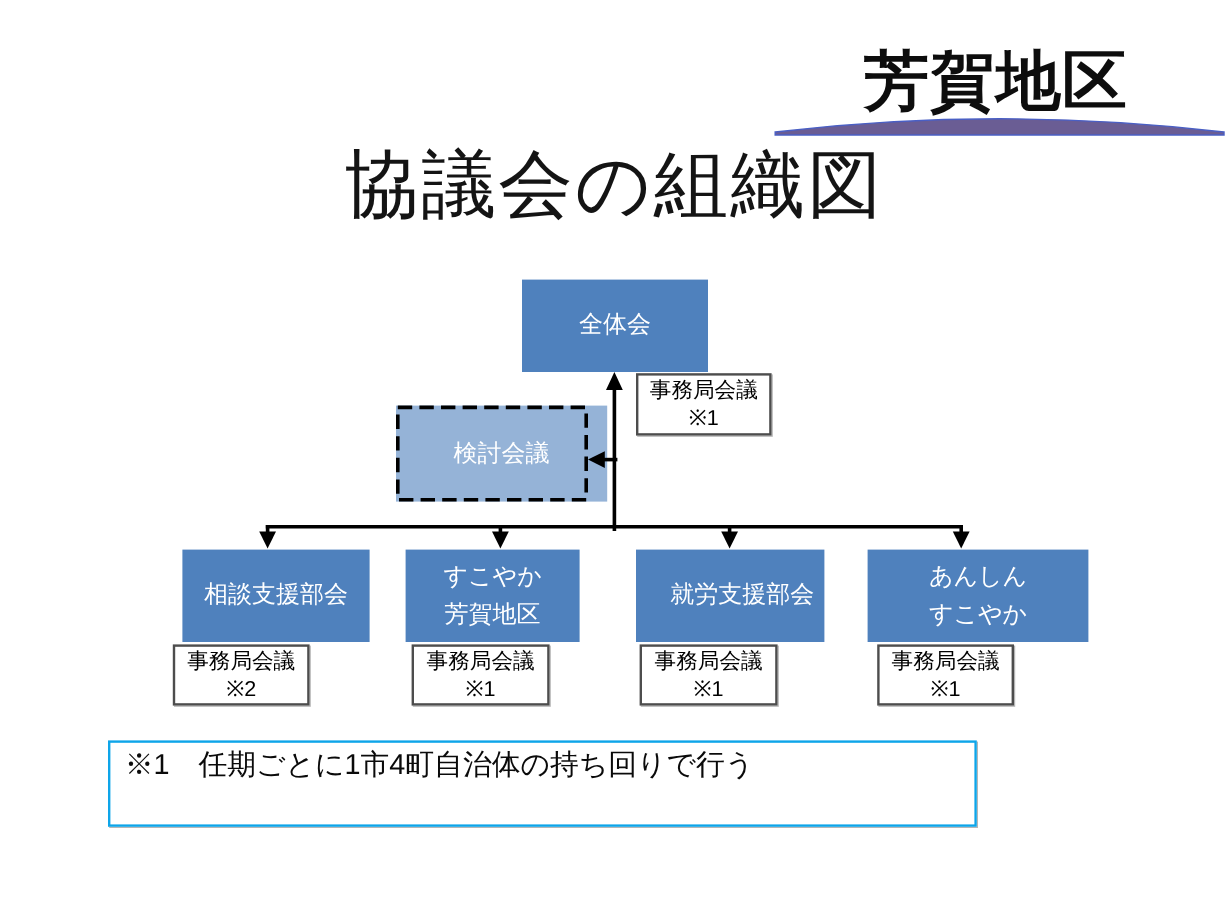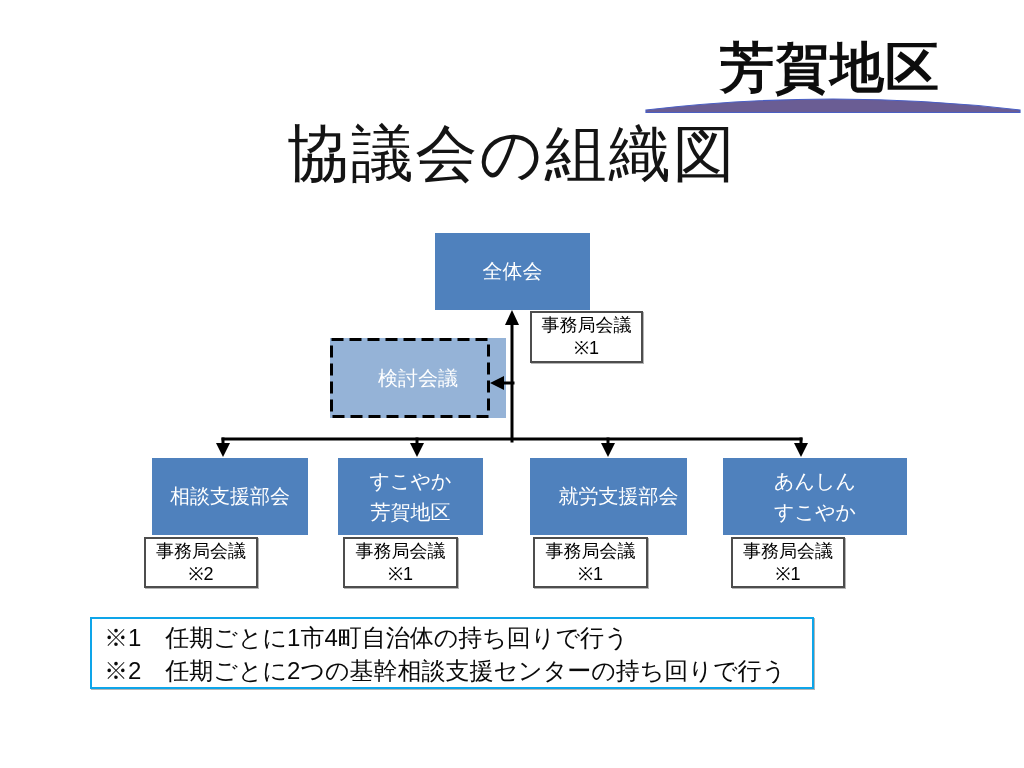--- a/index.html
+++ b/index.html
@@ -110,21 +110,20 @@
     <div>事務局会議</div>
     <div>※1</div>
   </div>
   <div class="box whitebox s4">
     <div>事務局会議</div>
     <div>※1</div>
   </div>
 
   <div class="notes">
     <div>※1　任期ごとに1市4町自治体の持ち回りで行う</div>
-    <div>※2　任期ごとに2つの基幹相談支援センターの持ち回りで行う</div>
   </div>
 
   <svg class="connectors" viewBox="0 0 1024 768" aria-hidden="true">
     <g stroke="#000000" stroke-width="3" fill="none" stroke-linecap="square">
 
       <line x1="512" y1="324" x2="512" y2="441"></line>
 
       <line x1="501" y1="383" x2="513" y2="383"></line>
 
       <line x1="223" y1="439" x2="801" y2="439"></line>

